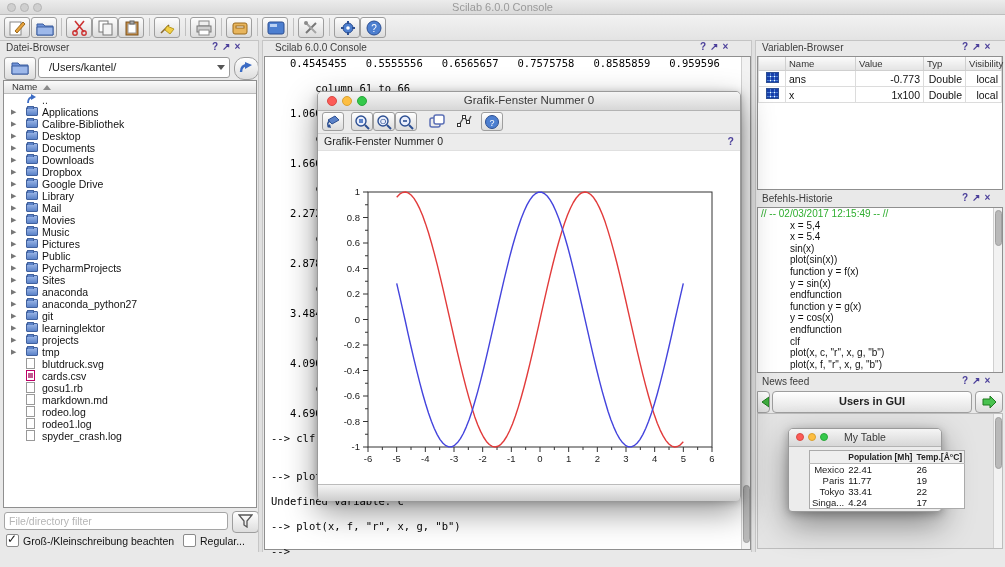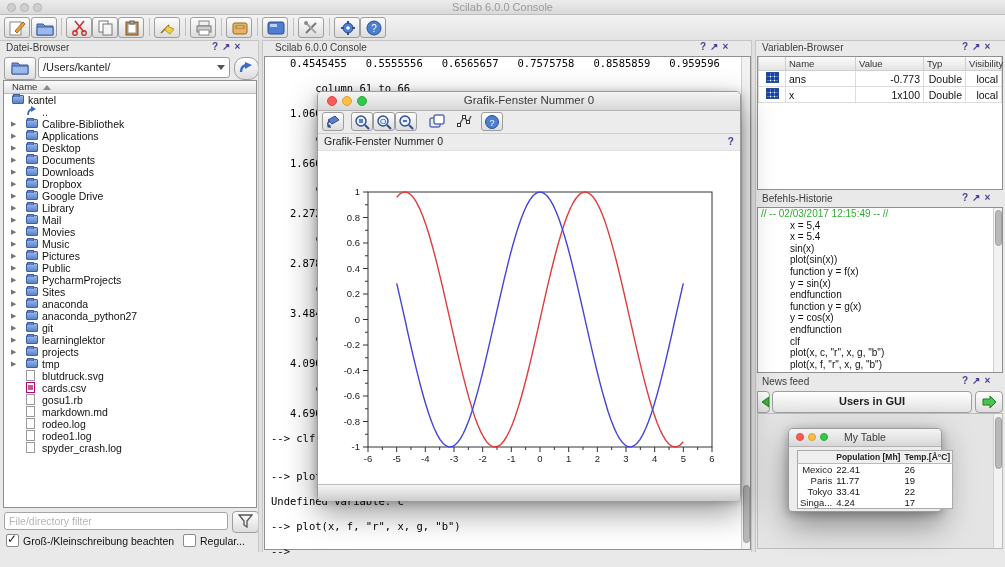--- a/index.html
+++ b/index.html
@@ -26,21 +26,21 @@
   
   .panel-title{position:absolute;font-size:10px;color:#3c3c3c;}
   .panel-icons{position:absolute;font-size:10px;color:#4b3f9a;font-weight:bold;letter-spacing:4px;}
   .white-box{position:absolute;background:#fff;border:1px solid #8f8f8f;box-sizing:border-box;}
 
   
   #fb-folder-btn{position:absolute;left:4px;top:57px;width:30px;height:21px;border:1px solid #9e9e9e;
      border-radius:3px;background:linear-gradient(#fff,#ddd);}
   #fb-combo{position:absolute;left:38px;top:57px;width:192px;height:21px;background:#fff;
      border:1px solid #9b9b9b;border-radius:3px;font-size:11px;color:#222;line-height:19px;
-     padding-left:4px;box-sizing:border-box;}
+     padding-left:10px;box-sizing:border-box;}
   #fb-combo .arrow{position:absolute;right:4px;top:7px;width:0;height:0;
      border-left:4px solid transparent;border-right:4px solid transparent;border-top:5px solid #555;}
   #fb-up-btn{position:absolute;left:234px;top:57px;width:23px;height:21px;border:1px solid #9e9e9e;
      border-radius:10px;background:linear-gradient(#fff,#ddd);}
   #fb-tree{left:3px;top:80px;width:254px;height:428px;overflow:hidden;}
   #fb-tree-head{height:12px;background:linear-gradient(#fafafa,#e2e2e2);border-bottom:1px solid #bbb;
      font-size:9.5px;color:#333;padding-left:8px;line-height:12px;}
   .sort-asc{display:inline-block;margin-left:6px;width:0;height:0;border-left:4px solid transparent;
      border-right:4px solid transparent;border-bottom:5px solid #8a8a8a;}
   .tree-row{height:12px;font-size:10.5px;color:#111;line-height:12px;white-space:nowrap;position:relative;}
@@ -133,21 +133,21 @@
   #gw-label .q{position:absolute;right:6px;top:0;color:#4b3f9a;font-weight:bold;}
   #gw-plot{position:relative;height:333px;background:#fff;}
   #gw-status{height:16px;background:linear-gradient(#f4f4f4,#cccccc);border-top:1px solid #bbb;
      border-radius:0 0 4px 4px;}
 
   
   #mt{left:788px;top:428px;width:152px;height:82px;}
   #mt .mac-titlebar{height:17px;}
   #mt .mac-title{font-size:10.5px;}
   #mt .dot{width:8px;height:8px;top:4px;}
-  #mt-table{position:absolute;left:8px;top:21px;width:142px;border-collapse:collapse;background:#fff;
+  #mt-table{position:absolute;left:20px;top:21px;width:142px;border-collapse:collapse;background:#fff;
      border:1px solid #aaa;}
   #mt-table th{font-size:8.5px;font-weight:bold;color:#222;background:#efefef;border-bottom:1px solid #bbb;
      padding:1px 2px;text-align:left;height:10px;white-space:nowrap;}
   #mt-table td{font-size:9.5px;color:#111;padding:0 2px;height:11px;white-space:nowrap;}
   #mt-table td.rowlab{text-align:right;color:#222;margin-left:28px;}
 
   svg{display:block;}
 </style>
 </head>
 <body>
@@ -262,42 +262,38 @@
     <div id="fb-combo"><span>/Users/kantel/</span><span class="arrow"></span></div>
     <div id="fb-up-btn">
         <svg width="15" height="13" style="margin:3px auto">
           <path d="M2 11 Q2 4 9 4" fill="none" stroke="#3b6bc4" stroke-width="2.4"></path>
           <path d="M6 1 L13 4 L6 8 Z" fill="#3b6bc4"></path>
         </svg>
       </div>
     <div id="fb-tree" class="white-box">
       <div id="fb-tree-head"><span>Name</span><span class="sort-asc"></span></div>
       <div id="file-tree-rows">
-          <div class="tree-row t-root">
-            <span class="fico rootf"></span>
-            <span class="tlabel">kantel</span>
-          </div>
           <div class="tree-row t-up">
             <span class="upico">
               <svg width="11" height="10">
                 <path d="M2 9 Q2 3 7 3" fill="none" stroke="#3b6bc4" stroke-width="1.8"></path>
                 <path d="M5 0 L10 3 L5 6 Z" fill="#3b6bc4"></path>
               </svg>
             </span>
             <span class="tlabel">..</span>
           </div>
           <div class="tree-row t-folder">
             <span class="tw">▶</span>
             <span class="fico folder"></span>
+            <span class="tlabel">Applications</span>
+          </div>
+          <div class="tree-row t-folder">
+            <span class="tw">▶</span>
+            <span class="fico folder"></span>
             <span class="tlabel">Calibre-Bibliothek</span>
-          </div>
-          <div class="tree-row t-folder">
-            <span class="tw">▶</span>
-            <span class="fico folder"></span>
-            <span class="tlabel">Applications</span>
           </div>
           <div class="tree-row t-folder">
             <span class="tw">▶</span>
             <span class="fico folder"></span>
             <span class="tlabel">Desktop</span>
           </div>
           <div class="tree-row t-folder">
             <span class="tw">▶</span>
             <span class="fico folder"></span>
             <span class="tlabel">Documents</span>

